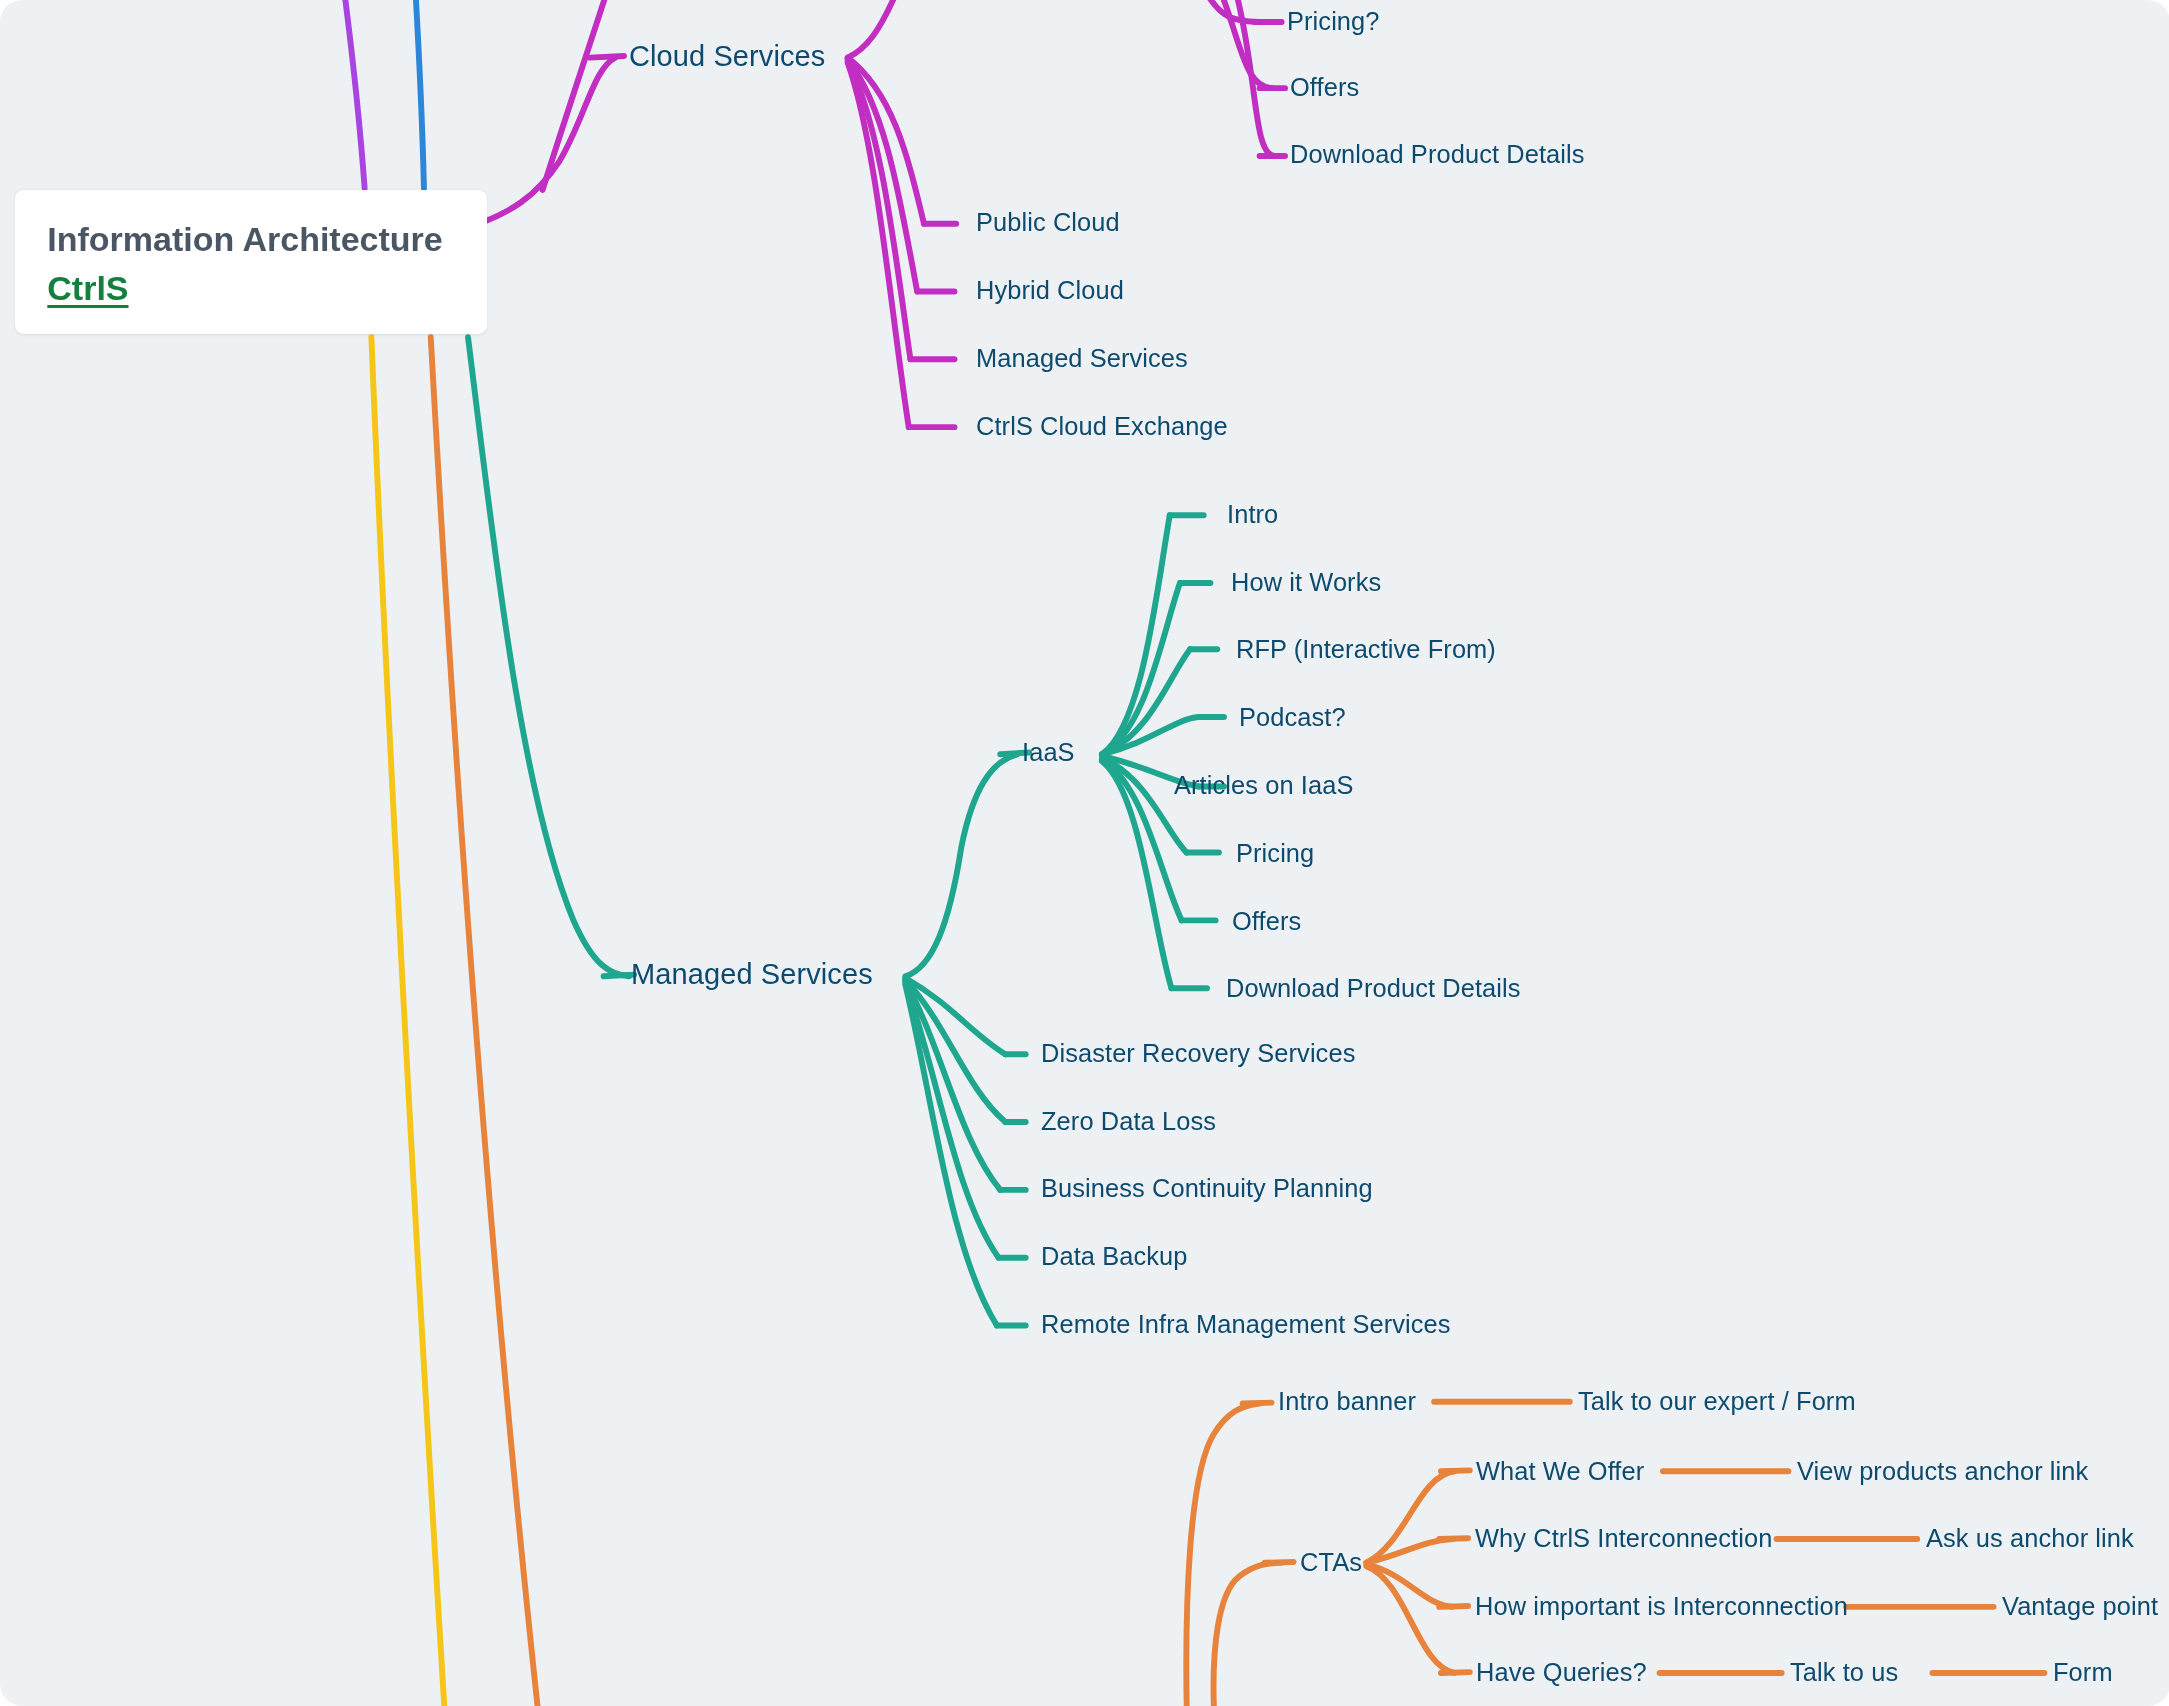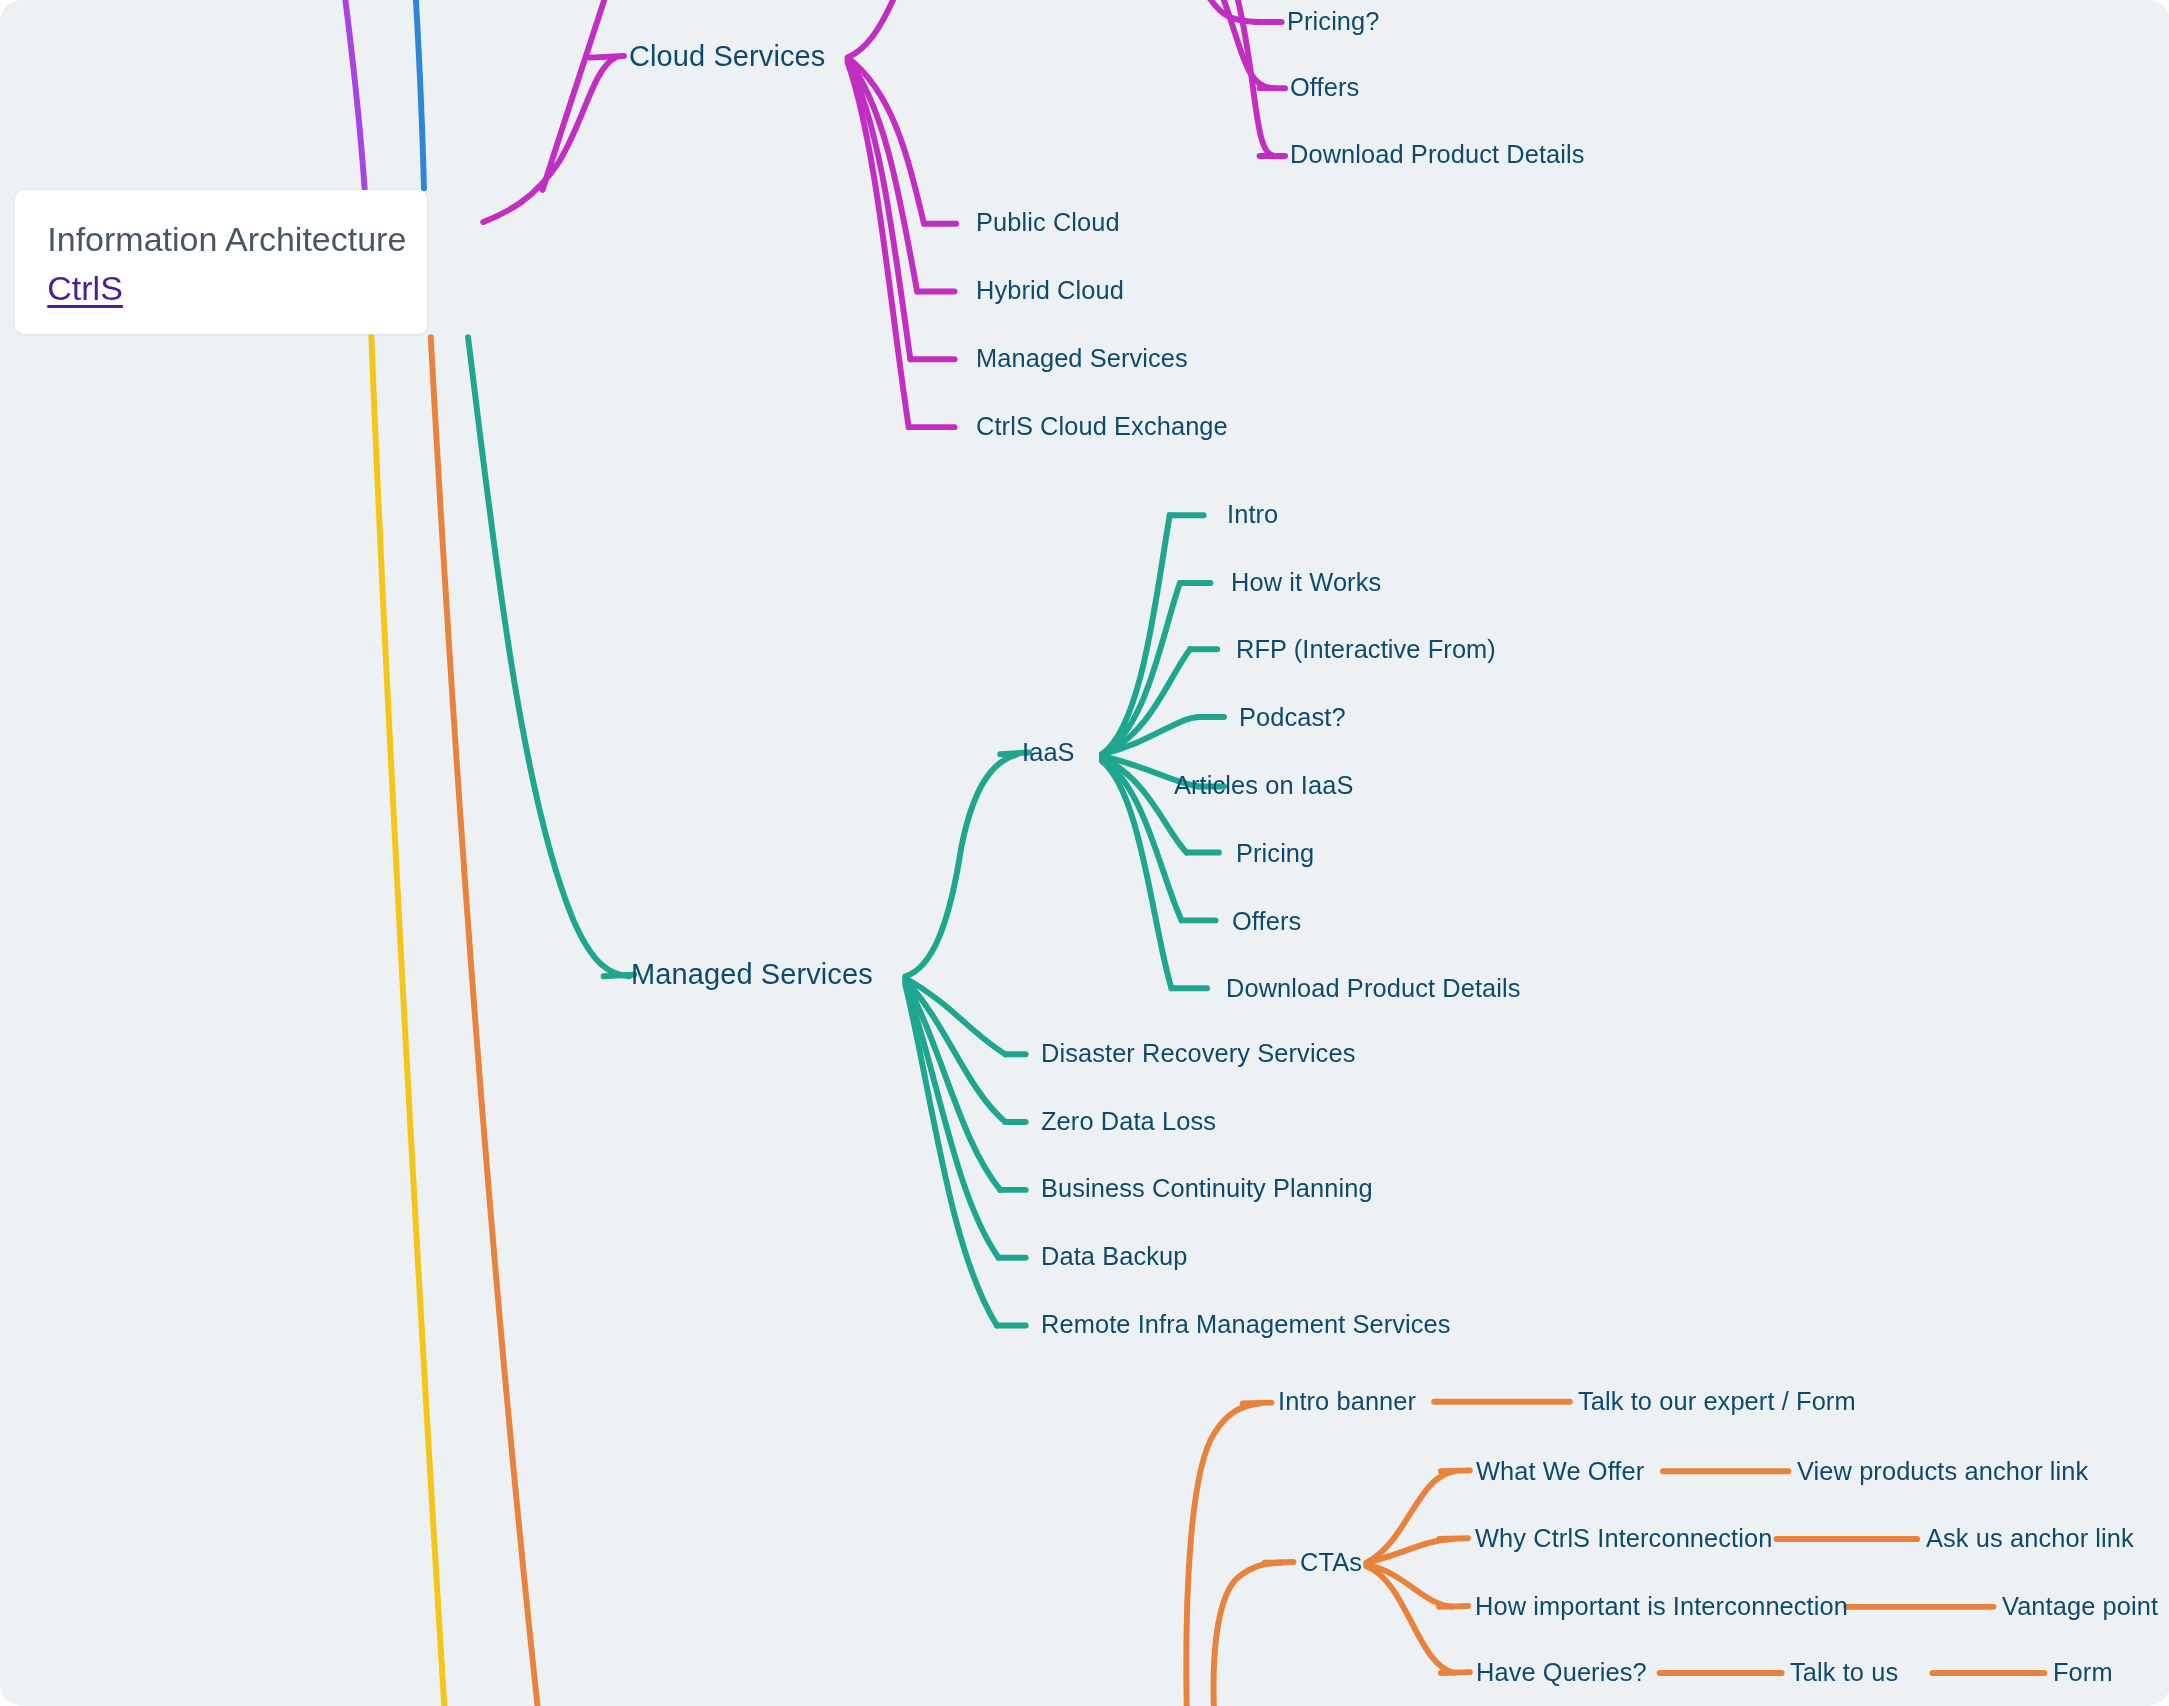--- a/index.html
+++ b/index.html
@@ -33,38 +33,39 @@
     line-height: 1;
   }
   .lvl1 { font-size: 29px; text-align: right; }
   .lvl2 { font-size: 25.4px; }
   .lvl3 { font-size: 25.4px; }
 
   #root-card {
     position: absolute;
     left: 15.3px;
     top: 190px;
-    width: 412px;
+    width: 472px;
     height: 144px;
     background: #ffffff;
     border-radius: 8.5px;
     box-shadow: 0 0.8px 2.5px rgba(20,30,45,0.10);
     box-sizing: border-box;
     padding: 32px 8px 0 32px;
+    font-weight: bold;
   }
   #root-title {
     color: #4a5664;
     font-size: 34px;
     line-height: 1.0;
     white-space: nowrap;
   }
   #root-link {
     display: inline-block;
     margin-top: 15.3px;
-    color: #4c1d95;
+    color: #15803d;
     font-size: 34px;
     line-height: 1.0;
     text-decoration: underline;
     text-underline-offset: 5.1px;
     cursor: pointer;
   }
 </style>
 </head>
 <body>
 

